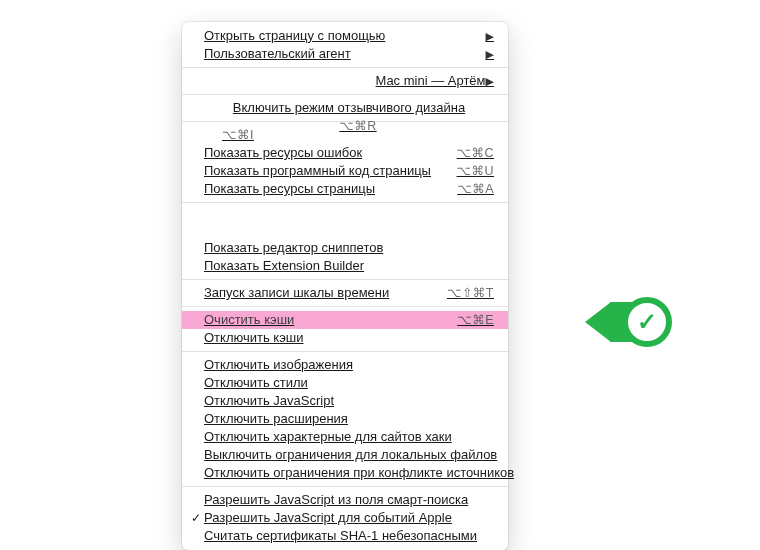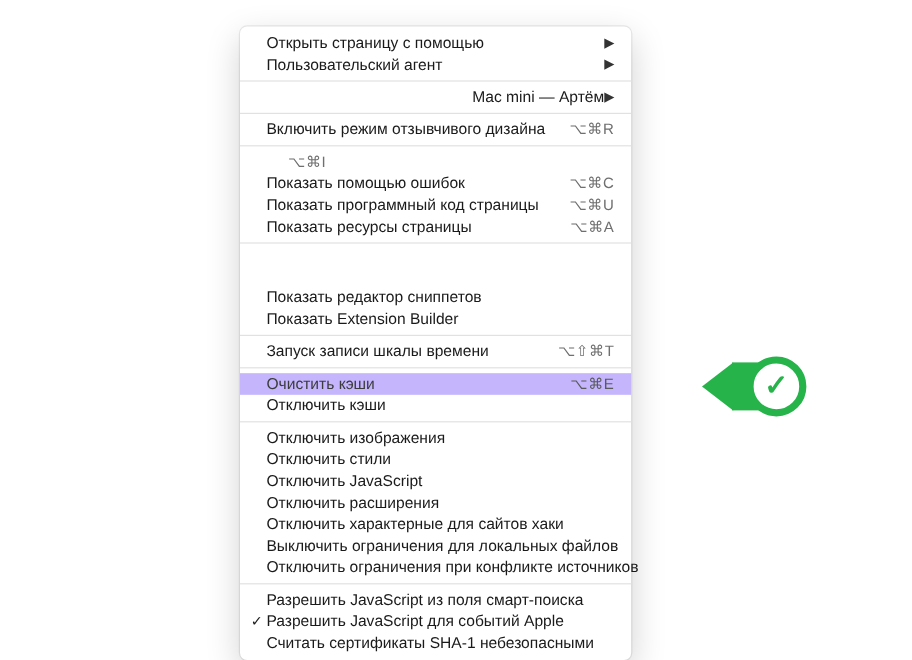--- a/index.html
+++ b/index.html
@@ -13,27 +13,28 @@
     color: #1a1a1a;
     overflow: hidden;
   }
   .canvas {
     position: relative;
     width: 760px;
     height: 550px;
   }
   .menu {
     position: absolute;
-    left: 200px;
+    left: 182px;
     top: 22px;
     width: 326px;
     background: #ffffff;
     border-radius: 6px;
     box-shadow: 0 10px 28px rgba(0,0,0,0.18), 0 0 0 1px rgba(0,0,0,0.08);
     padding: 4px 0;
+    text-decoration: underline;
   }
   .section { padding: 1px 0; }
   .divider {
     height: 1px;
     margin: 3px 0;
     background: #e1e1e1;
   }
   .item {
     display: flex;
     align-items: center;
@@ -52,21 +53,21 @@
   }
   .item .label { flex: 1 1 auto; }
   .item .right {
     flex: 0 0 auto;
     color: #6f6f6f;
     font-size: 12.5px;
     letter-spacing: 0.5px;
     padding-left: 18px;
   }
   .item.highlight {
-    background: #c4b5fd;
+    background: #f9a8d4;
     color: #3c3c3c;
   }
   .item.highlight .right { color: #5a5a5a; }
   .submenu-arrow {
     flex: 0 0 auto;
     margin-left: auto;
     font-size: 11px;
     color: #333;
   }
 
@@ -127,32 +128,32 @@
       </div>
       <div class="divider"></div>
       <div class="section">
         <div class="item" style="position: relative; text-align: right;">
           <span class="label">Mac mini — Артём</span>
           <span class="submenu-arrow">▶</span>
         </div>
       </div>
       <div class="divider"></div>
       <div class="section">
-        <div class="item" style="position: relative;">
+        <div class="item" style="position: relative; flex-direction: column;">
           <span class="label">Включить режим отзывчивого дизайна</span>
           <span class="right">⌥⌘R</span>
         </div>
       </div>
       <div class="divider"></div>
       <div class="section">
         <div class="item" style="position: relative;">
           <span class="right">⌥⌘I</span>
         </div>
         <div class="item" style="position: relative;">
-          <span class="label">Показать помощью ошибок</span>
+          <span class="label">Показать ресурсы ошибок</span>
           <span class="right">⌥⌘C</span>
         </div>
         <div class="item" style="position: relative;">
           <span class="label">Показать программный код страницы</span>
           <span class="right">⌥⌘U</span>
         </div>
         <div class="item" style="position: relative; align-items: flex-end;">
           <span class="label">Показать ресурсы страницы</span>
           <span class="right">⌥⌘A</span>
         </div>

